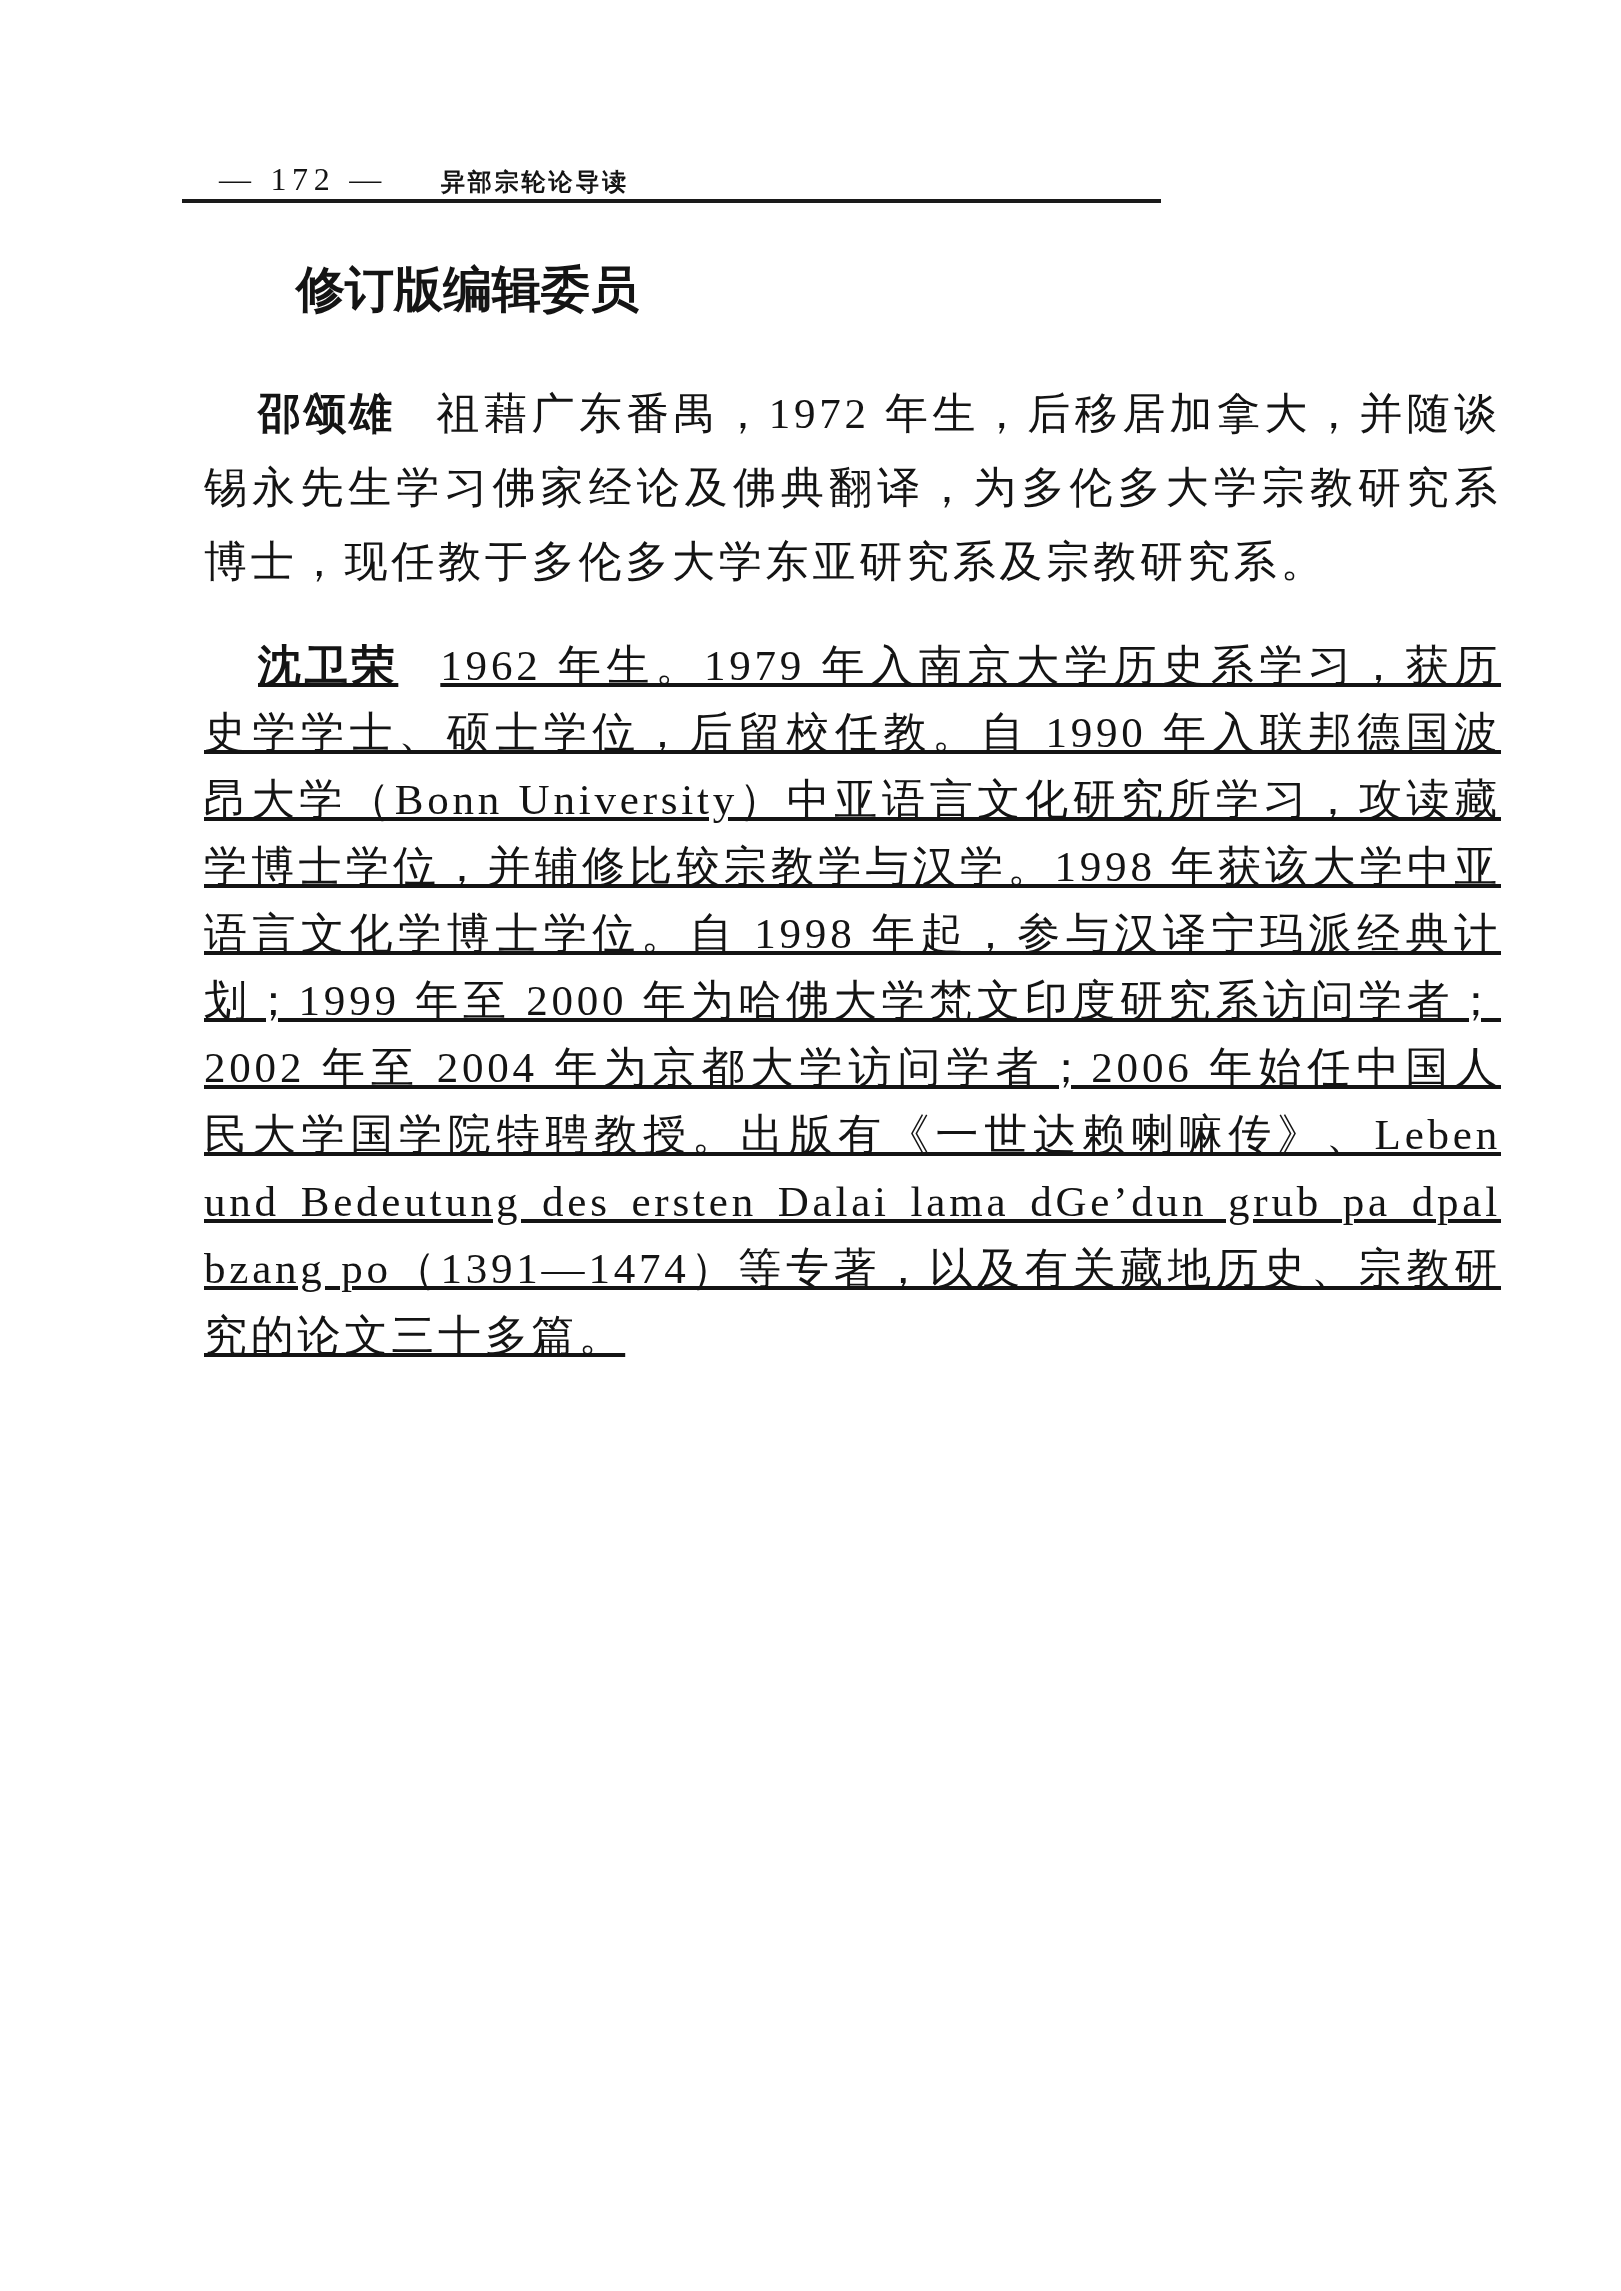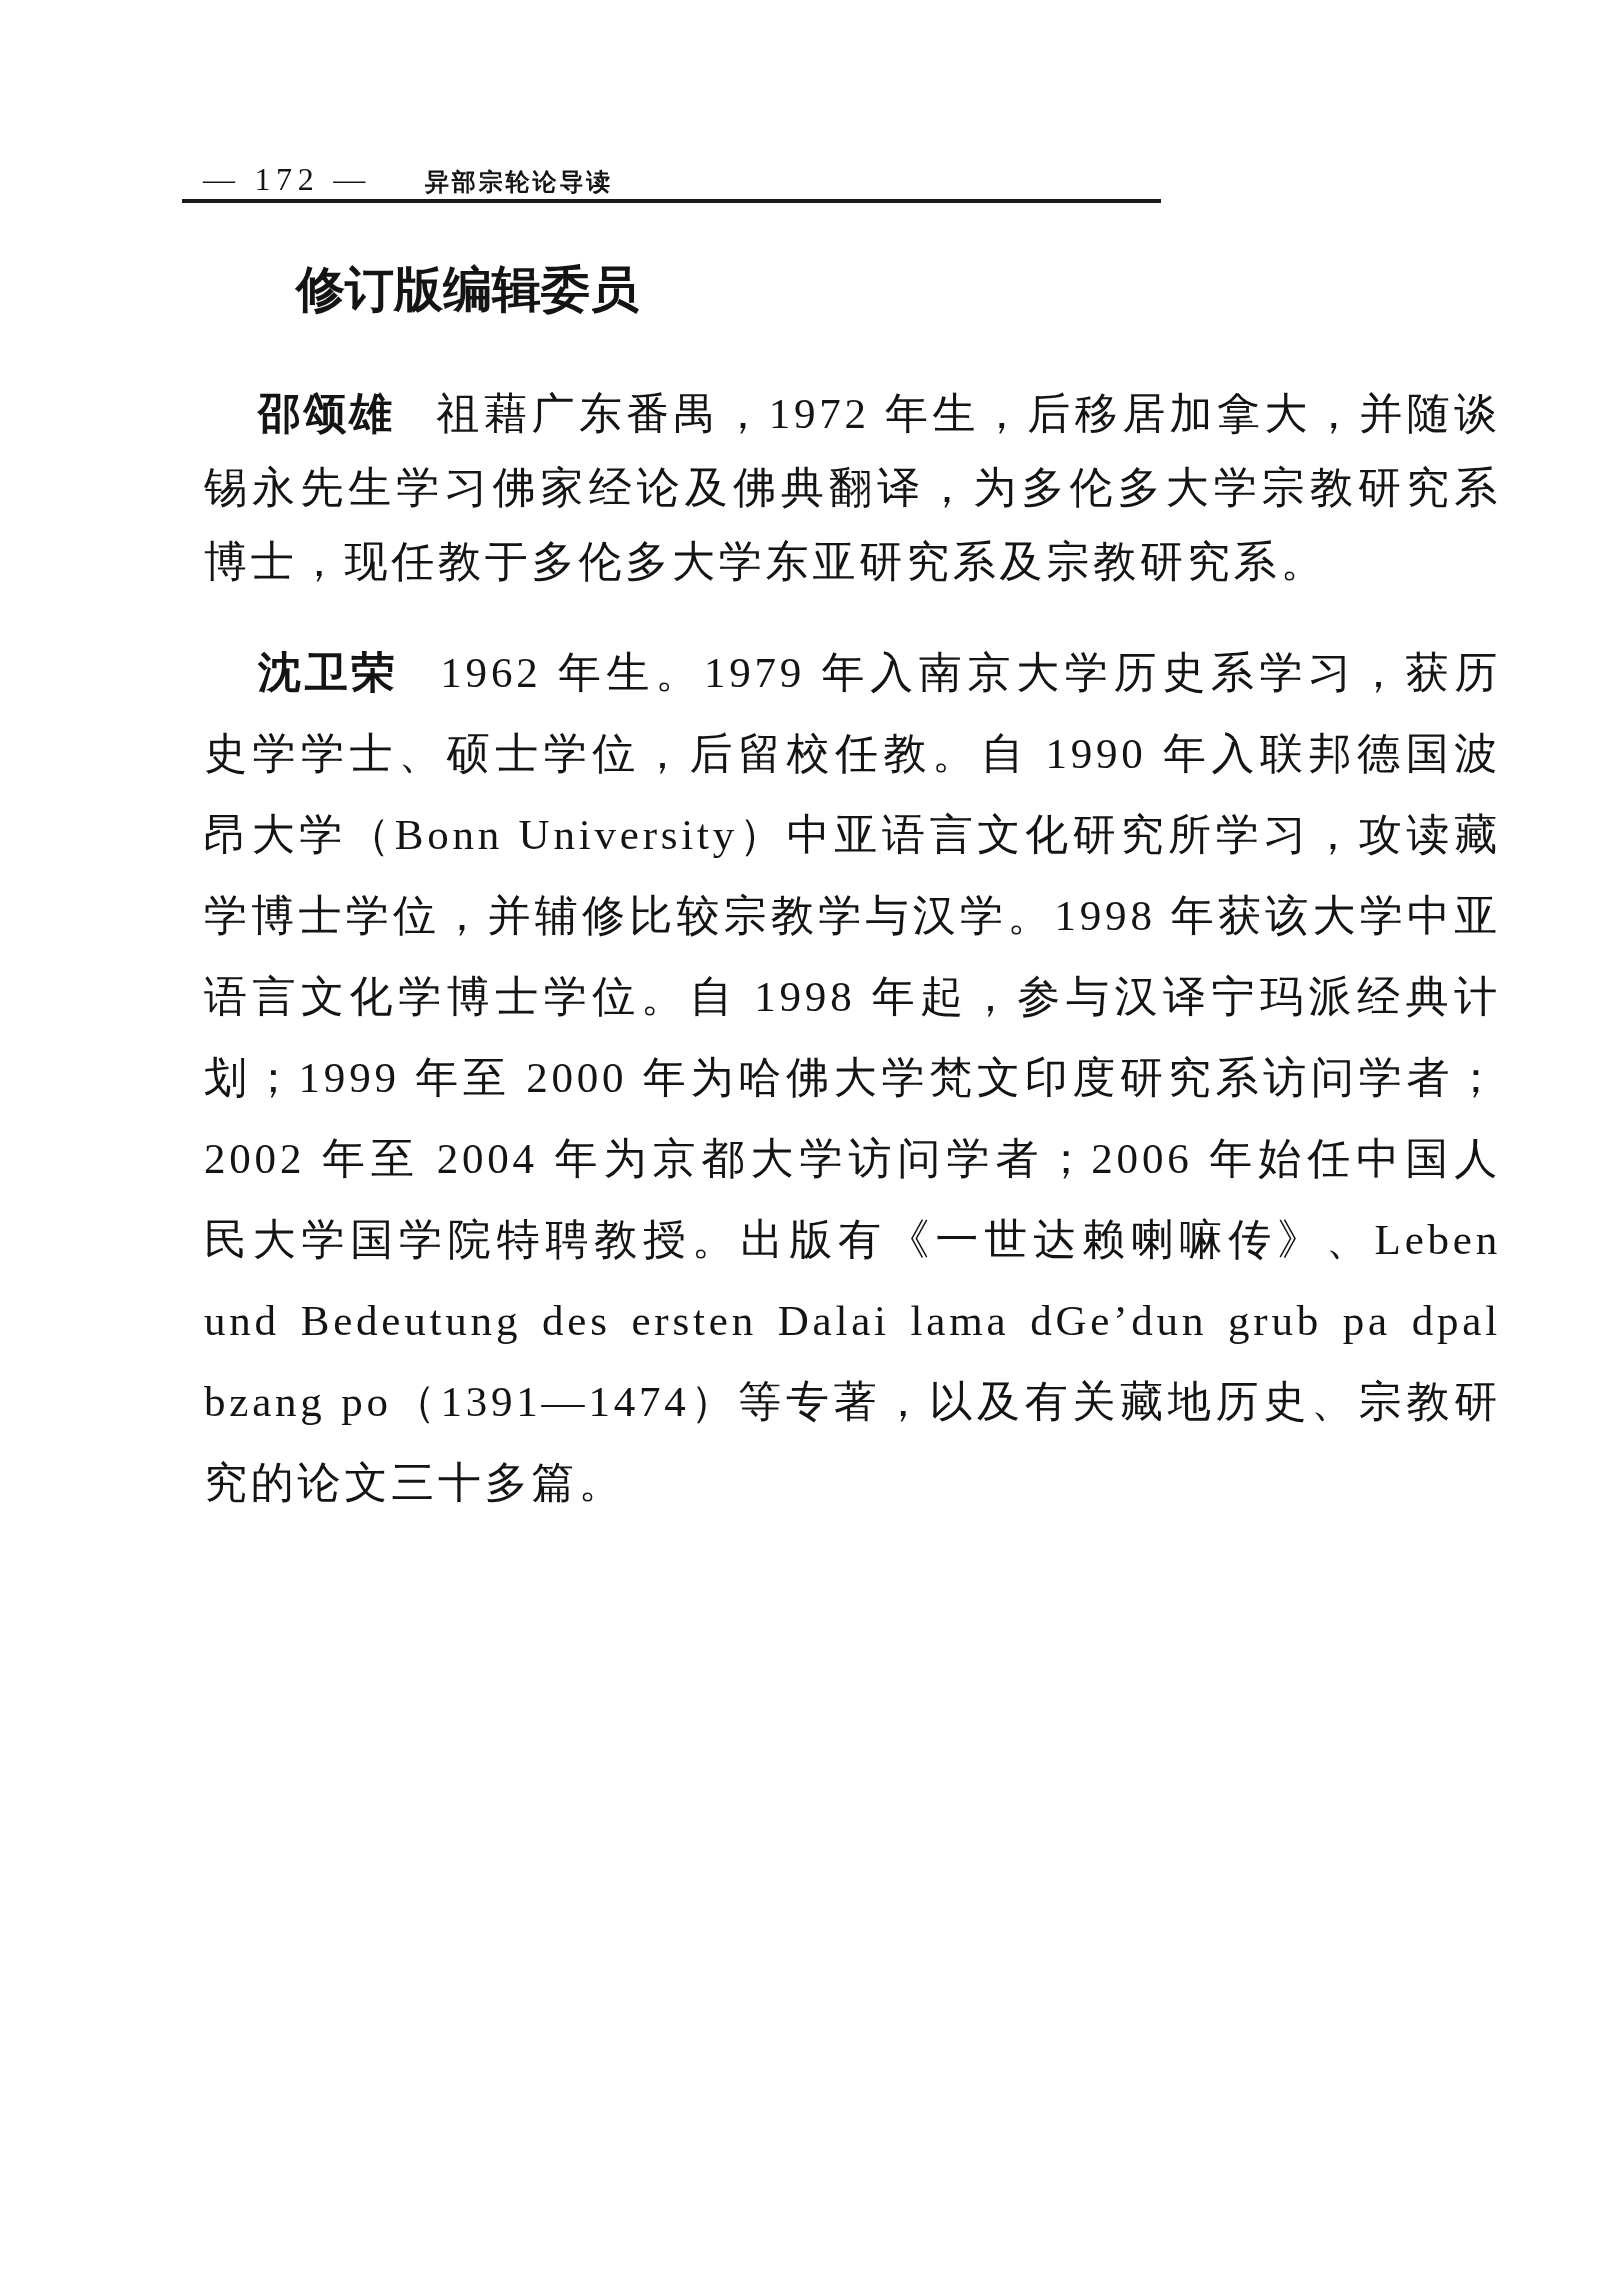--- a/index.html
+++ b/index.html
@@ -23,20 +23,21 @@
     top: 161px;
     left: 203px;
     display: flex;
     align-items: baseline;
     gap: 54px;
     white-space: nowrap;
   }
   .pagenum {
     font-size: 32px;
     letter-spacing: 5.7px;
+    margin-left: 16px;
   }
   .runtitle {
     font-size: 24px;
     font-weight: bold;
     letter-spacing: 2.9px;
   }
   .header-rule {
     position: absolute;
     top: 199px;
     left: 182px;
@@ -66,21 +67,22 @@
   }
   .para {
     margin: 0;
     font-size: 43px;
     line-height: 74px;
     letter-spacing: 3.8px;
     text-align: justify;
     text-indent: 54px;
   }
   .entry-shen .para {
-    line-height: 81px;
+    line-height: 67px;
+    text-decoration: underline;
   }
   .name {
     font-weight: bold;
     margin-right: 42px;
     letter-spacing: 1.9px;
   }
 </style>
 </head>
 <body>
 

